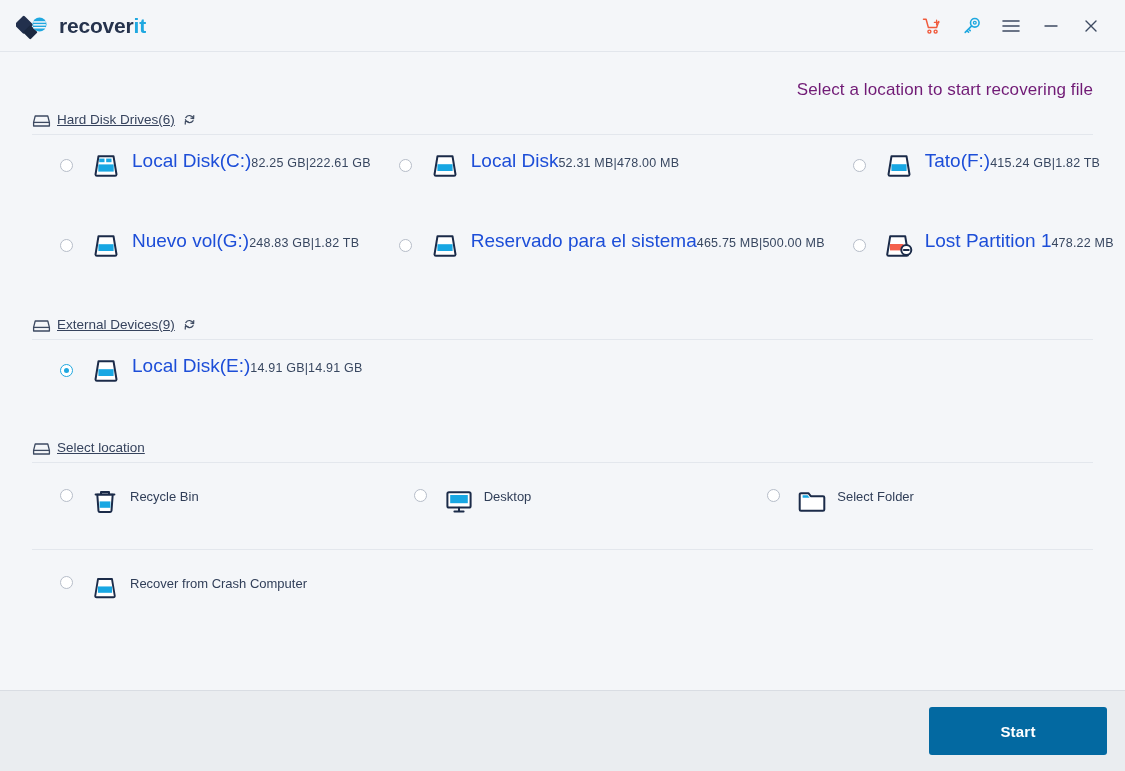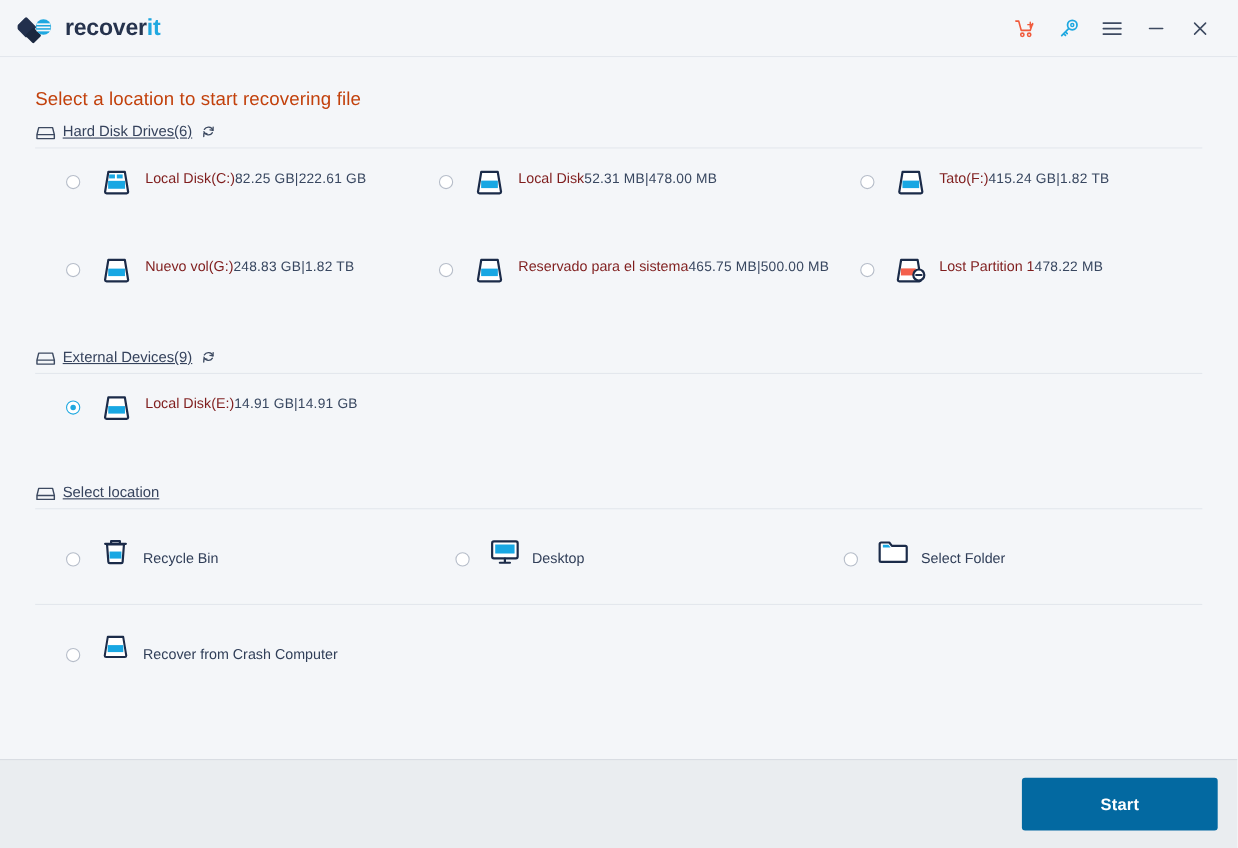--- a/index.html
+++ b/index.html
@@ -45,23 +45,23 @@
   .tb-btn svg { display: block; }
 
   
   .content {
     flex: 1 1 auto;
     overflow: hidden;
     padding: 0 32px;
     background: #f4f6f9;
   }
   .page-title {
-    text-align: left;
+    text-align: right;
     font-size: 17px;
-    color: #c2410c;
+    color: #701a75;
     padding-top: 28px;
     padding-bottom: 12px;
     letter-spacing: 0.1px;
   }
 
   
   .section-head {
     display: flex; align-items: center; gap: 8px;
     padding-left: 25px;
     padding-bottom: 7px;
@@ -122,22 +122,22 @@
     flex: 0 0 30px;
     margin-left: 18px;
     margin-top: 0px;
   }
   .drive-body {
     margin-left: 11px;
     flex: 1 1 auto;
     min-width: 0;
   }
   .drive-name {
-    font-size: 13px;
-    color: #7f1d1d;
+    font-size: 19px;
+    color: #1d4ed8;
     line-height: 16px;
     padding-top: 3px;
     white-space: nowrap;
   }
   .bar {
     margin-top: 13px;
     width: 181px;
     height: 7px;
     background: #d5d8dc;
     border-radius: 1px;
@@ -156,21 +156,21 @@
     white-space: nowrap;
   }
 
   
   .loc-grid {
     display: grid;
     grid-template-columns: repeat(3, 1fr);
   }
   .loc {
     display: flex;
-    align-items: flex-end;
+    align-items: flex-start;
     padding: 22px 0 22px 0;
     cursor: pointer;
   }
   .loc .radio { margin-top: 0; }
   .loc .loc-icon {
     width: 28px; height: 26px;
     flex: 0 0 28px;
     margin-left: 18px;
   }
   .loc .loc-label {

